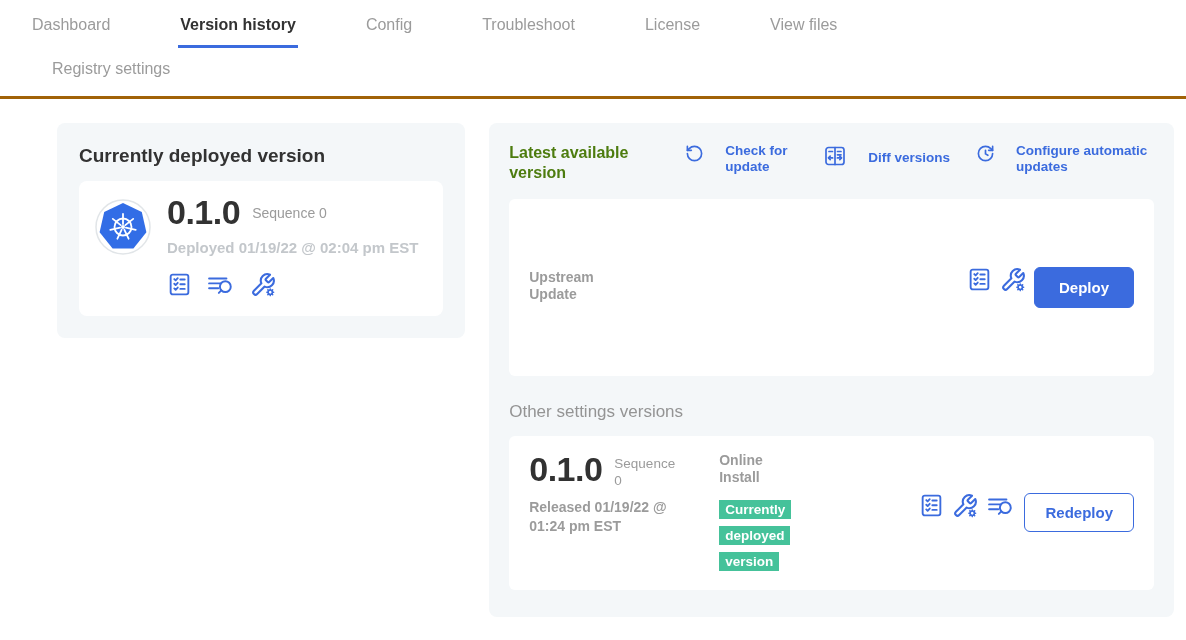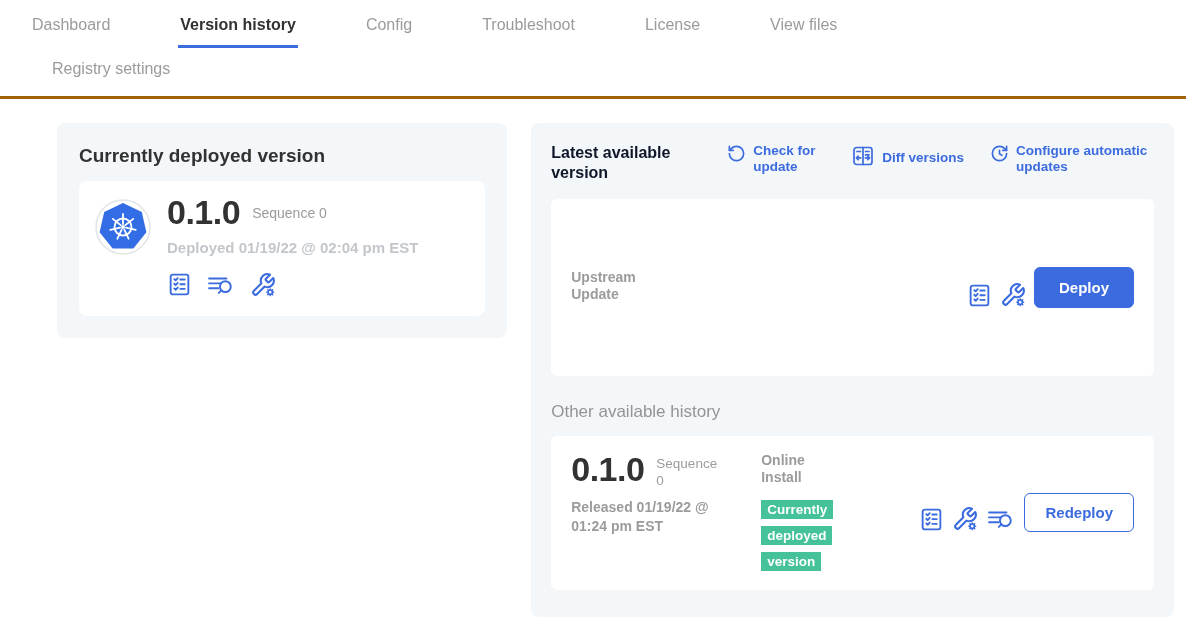--- a/index.html
+++ b/index.html
@@ -27,41 +27,41 @@
   .version-row { display:flex; align-items:flex-start; }
   .big-version { font-size:34px; font-weight:700; color:#323232; line-height:1.05; letter-spacing:-0.5px; }
   .seq-inline { font-size:14px; color:#9b9b9b; margin-left:12px; margin-top:10px; }
   .seq-wrap { font-size:13.5px; color:#9b9b9b; margin-left:12px; margin-top:4px; width:70px; line-height:1.25; }
   .deployed-ts { margin-top:8px; font-size:15px; font-weight:600; color:#c3c7cb; }
   .icon-row { display:flex; align-items:center; gap:14px; margin-top:16px; color:#3b6bde; }
   .icon-btn { display:inline-flex; cursor:pointer; color:#3b6bde; }
 
   
   .rp-header { display:flex; align-items:flex-start; gap:26px; }
-  .rp-title { width:150px; flex:none; font-size:16px; font-weight:700; color:#0f172a; line-height:1.25; }
-  .action-link { display:flex; gap:7px; color:#3b6bde; font-weight:700; font-size:13.5px; line-height:1.2; cursor:pointer; }
+  .rp-title { width:150px; flex:none; font-size:16px; font-weight:700; color:#4d7c0f; line-height:1.25; }
+  .action-link { display:flex; gap:21px; color:#3b6bde; font-weight:700; font-size:13.5px; line-height:1.2; cursor:pointer; }
   .action-link svg { flex:none; margin-top:1px; }
   .al-check { width:72px; }
   .al-conf { width:138px; }
   .al-diff { margin-left:auto; white-space:nowrap; align-items:center; }
 
   .version-card { background:#fff; border-radius:6px; padding:16px 20px; display:flex; align-items:flex-start; }
   .card-latest { margin-top:16px; min-height:177px; }
   .card-other { margin-top:14px; min-height:136px; }
   .vc-left { width:190px; flex:none; }
   .released { margin-top:8px; font-weight:700; font-size:14px; color:#9b9b9b; line-height:1.35; max-width:162px; }
   .no-changes { margin-top:12px; font-size:14px; color:#717171; }
   .why-link { margin-top:10px; font-size:14px; font-weight:700; color:#3b6bde; cursor:pointer; }
   .vc-mid { width:130px; flex:none; }
   .mid-pad { padding-top:54px; }
   .src-label { font-weight:700; font-size:14px; color:#9b9b9b; line-height:1.2; max-width:80px; }
   .badge-wrap { margin-top:10px; width:86px; line-height:25px; }
   .badge { display:inline; background:#45c29a; color:#fff; font-weight:700; font-size:13.5px;
            padding:2px 6px; -webkit-box-decoration-break:clone; box-decoration-break:clone; }
-  .vc-right { margin-left:auto; display:flex; align-items:flex-end; gap:8px; align-self:center; }
+  .vc-right { margin-left:auto; display:flex; align-items:flex-start; gap:8px; align-self:center; }
   .btn { border-radius:6px; font-weight:700; font-size:15px; font-family:"Liberation Sans",sans-serif; cursor:pointer; }
   .btn-primary { background:#3b6bde; color:#fff; border:1px solid #3b6bde; padding:11px 24px; }
   .btn-outline { background:#fff; color:#3b6bde; border:1.5px solid #3b6bde; padding:10px 20px; }
   .other-title { margin-top:26px; font-size:17px; color:#949494; }
 </style>
 </head>
 <body>
 
 <div class="topnav">
   <div class="nav-row1">
@@ -220,21 +220,21 @@
                 <line x1="20.1" y1="20.1" x2="20.9" y2="20.9"></line>
               <line x1="16.5" y1="20.9" x2="17.3" y2="20.1"></line>
                 <line x1="20.1" y1="17.3" x2="20.9" y2="16.5"></line>
             </g>
           </svg>
         </span>
         <button class="btn btn-primary">Deploy</button>
       </div>
     </div>
 
-    <div class="other-title">Other available history</div>
+    <div class="other-title">Other settings versions</div>
 
     <div class="version-card card-other">
       <div class="vc-left">
         <div class="version-row">
           <span class="big-version">0.1.0</span>
           <span class="seq-wrap">Sequence 0</span>
         </div>
         <div class="released">Released 01/19/22 @ 01:24 pm EST</div>
       </div>
       <div class="vc-mid">

